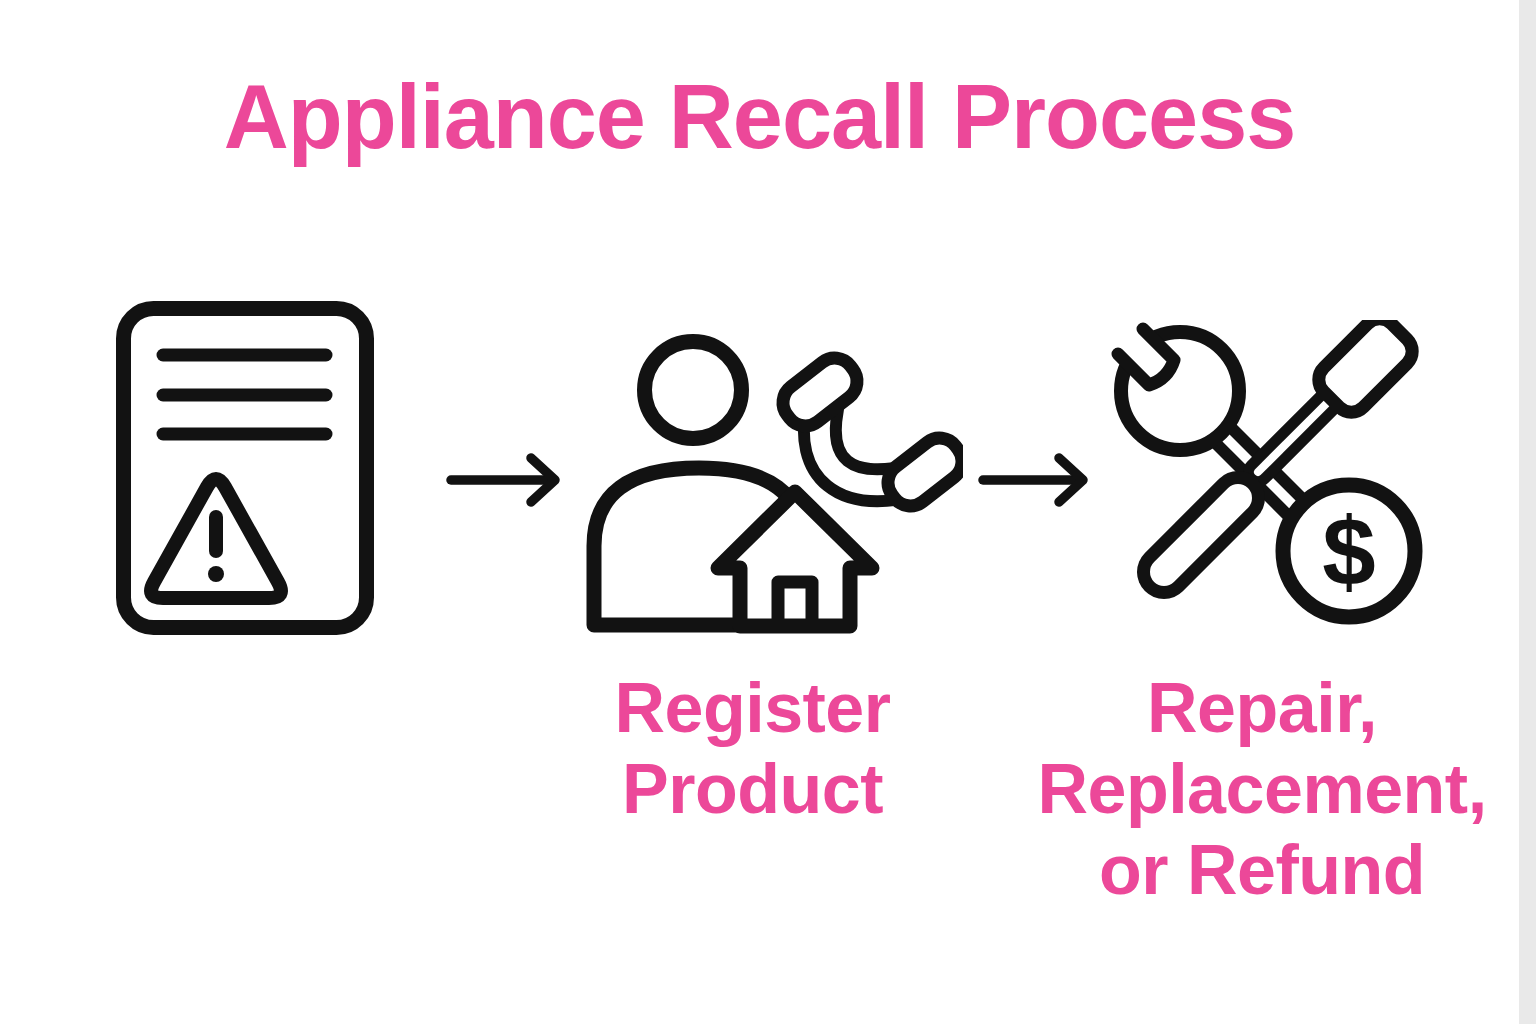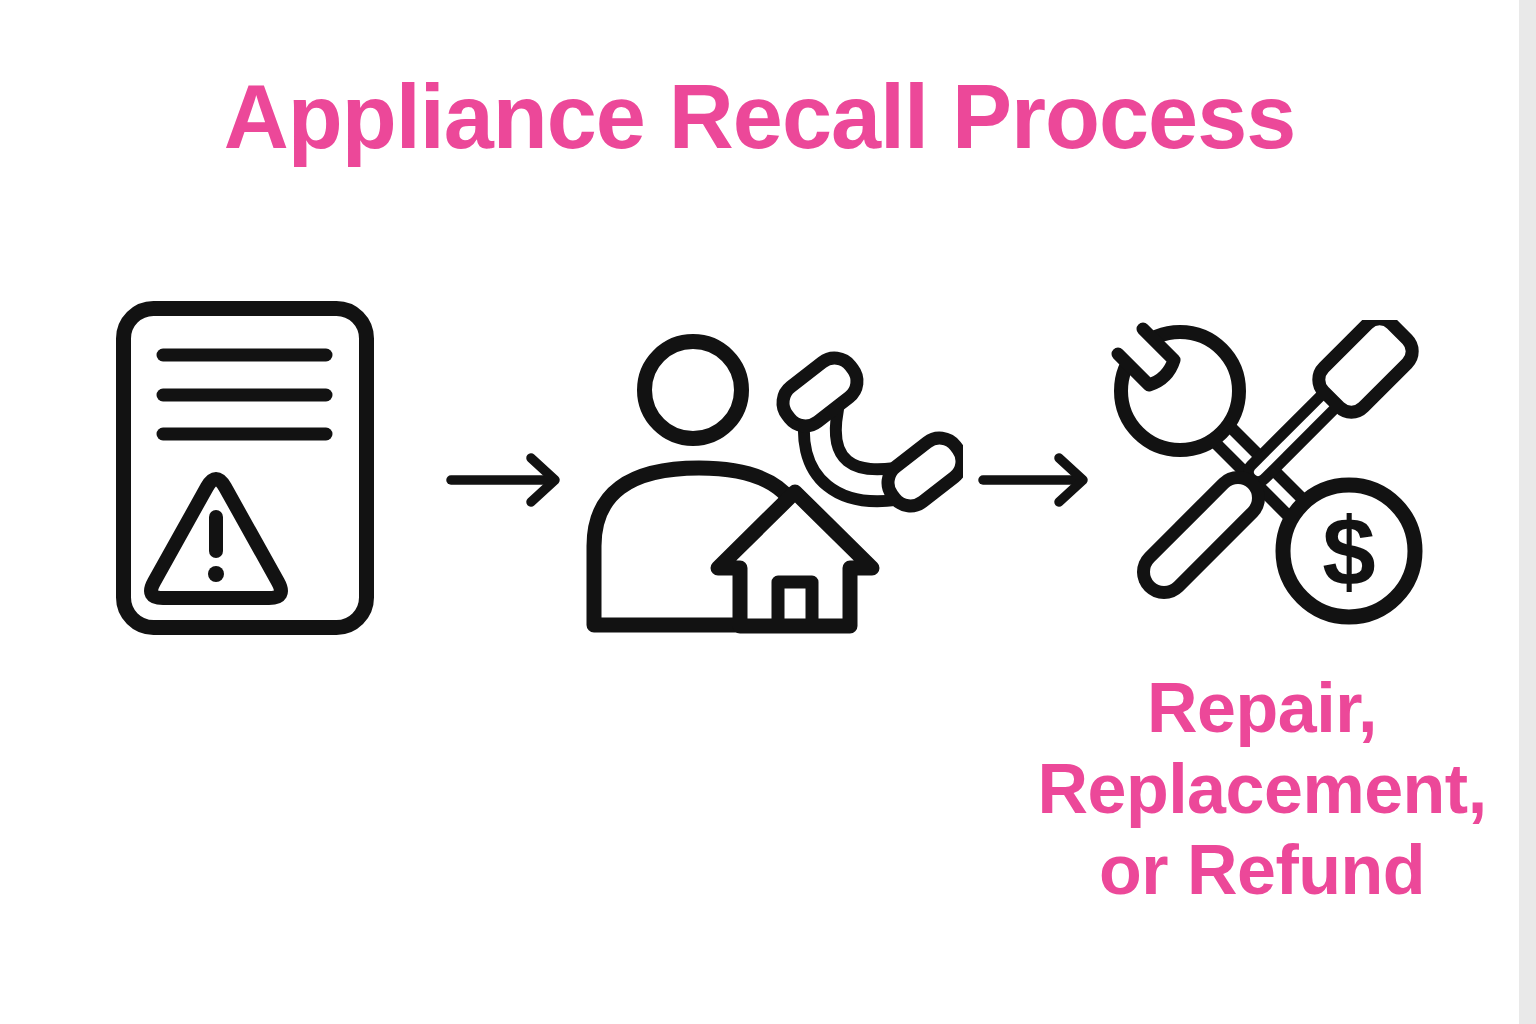--- a/index.html
+++ b/index.html
@@ -96,17 +96,19 @@
       <line x1="54" y1="252" x2="128" y2="178" stroke="#121212" stroke-width="54" stroke-linecap="round"></line>
       <line x1="54" y1="252" x2="128" y2="178" stroke="#ffffff" stroke-width="28" stroke-linecap="round"></line>
     </g>
 
     <g>
       <circle cx="239" cy="231" r="66" fill="#ffffff" stroke="#121212" stroke-width="15"></circle>
       <text x="239" y="265" text-anchor="middle" font-family="Liberation Sans, sans-serif" font-size="96" font-weight="bold" fill="#121212">$</text>
     </g>
   </svg>
 
+  <div class="step-label label-2">Register
+Product</div>
   <div class="step-label label-3">Repair,
 Replacement,
 or Refund</div>
 
 </div>
 
 </body></html>

